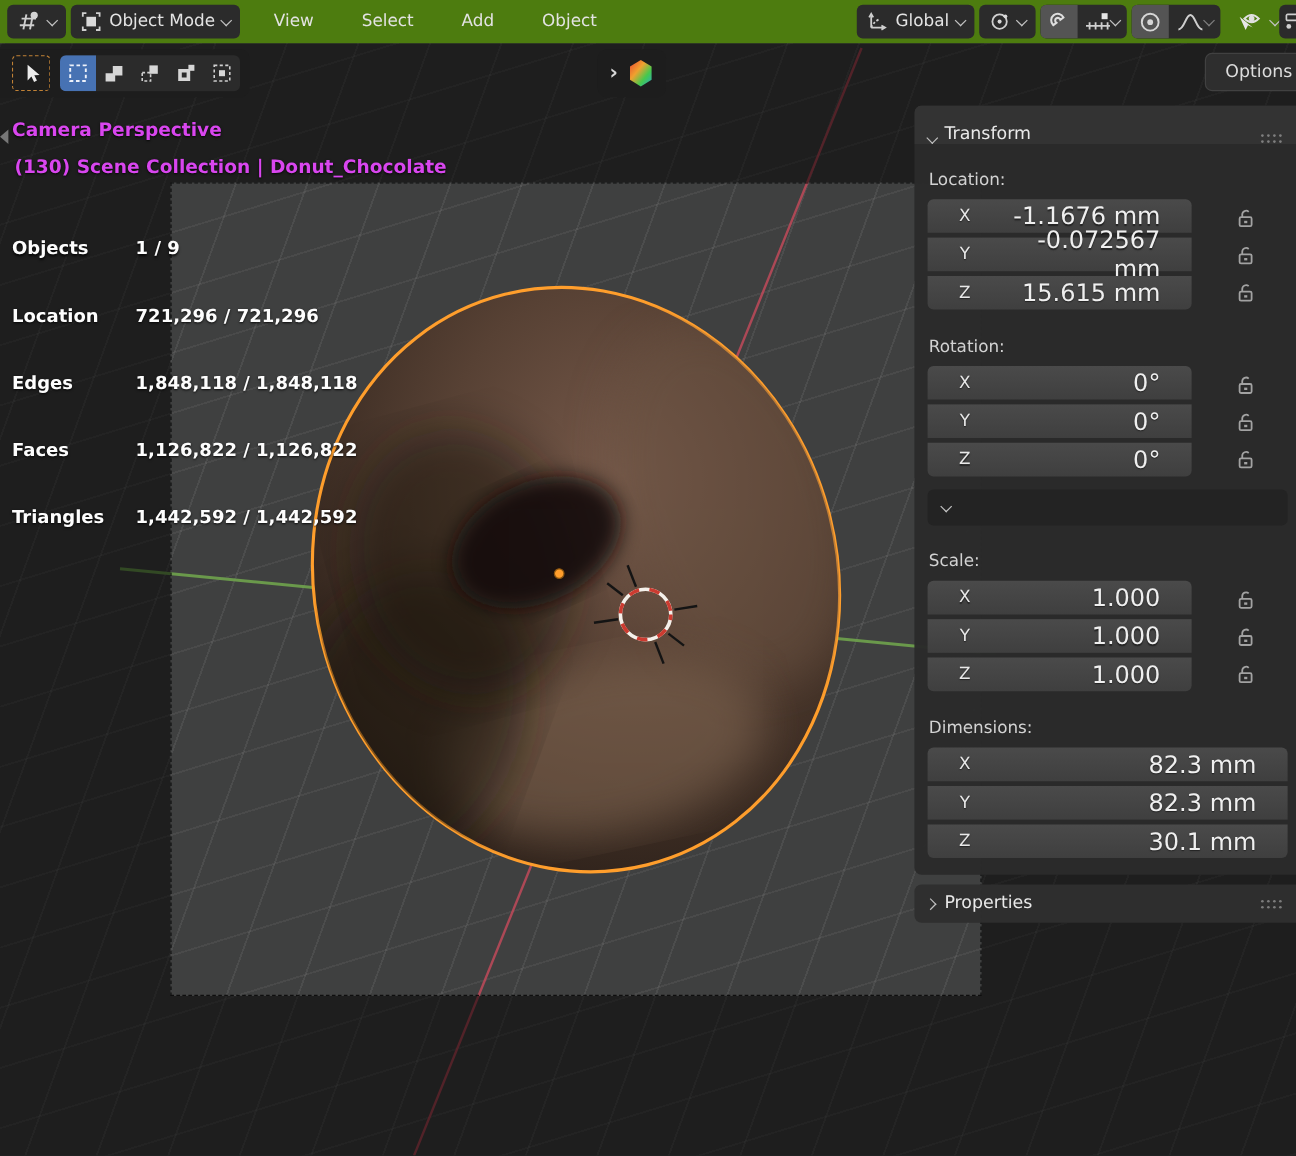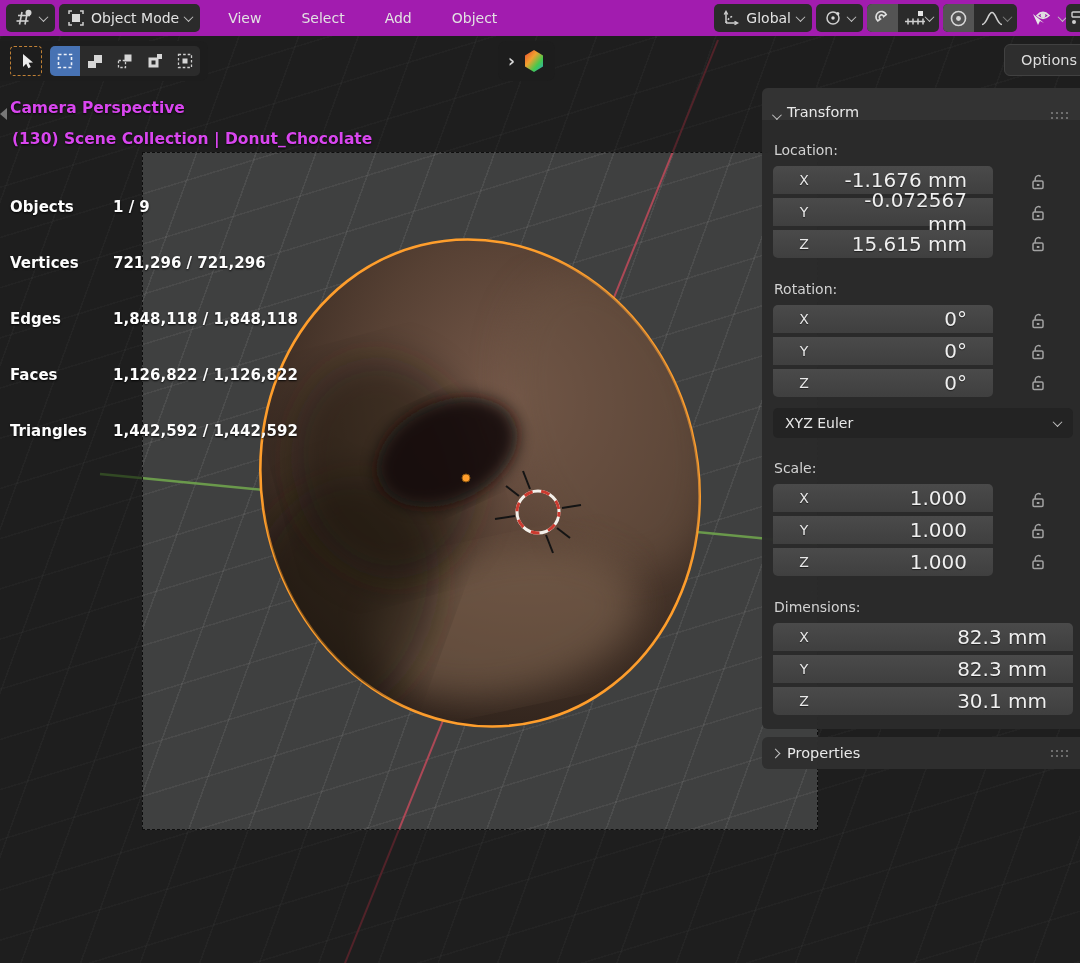--- a/index.html
+++ b/index.html
@@ -1,21 +1,21 @@
 <!DOCTYPE html>
 <html><head>
 <meta charset="utf-8">
 <style>
   * { margin:0; padding:0; box-sizing:border-box; }
   html,body { width:1080px; height:963px; background:#1b1b1b; overflow:hidden;
               font-family:"DejaVu Sans","Liberation Sans",sans-serif; }
   .app { position:relative; width:1080px; height:963px; overflow:hidden; background:#1b1b1b; }
 
   
-  .topbar { position:absolute; top:0; left:0; width:1080px; height:36px; background:#a21caf;
+  .topbar { position:absolute; top:0; left:0; width:1080px; height:36px; background:#4d7c0f;
             display:flex; align-items:center; padding:0 6px; gap:4px; z-index:40; }
   .tb-btn { display:flex; align-items:center; gap:6px; background:#2b2b2b; border-radius:5px;
             height:28px; padding:0 8px; color:#e3e3e3; font-size:14px; cursor:pointer; }
   .tb-plain { background:transparent; }
   .menus { display:flex; align-items:flex-start; margin-left:12px; gap:16px; }
   .menu-item { color:#e3e3e3; font-size:14px; padding:4px 12px; border-radius:4px; cursor:pointer; }
   .spacer { flex:1; }
   .chev { width:7px; height:7px; border-right:1.5px solid #c2c2c2; border-bottom:1.5px solid #c2c2c2;
           transform:rotate(45deg) translate(-1px,-1px); flex:none; }
   .tb-group { display:flex; align-items:stretch; background:#2b2b2b; border-radius:5px; height:28px; overflow:hidden; }
@@ -165,21 +165,21 @@
   <div class="edge-arrow"></div>
   <div class="vp-label view-name">Camera Perspective</div>
   <div class="vp-label context-name">(130) Scene Collection | Donut_Chocolate</div>
 
   <div class="stats">
     <div class="stat-row">
       <span class="stat-label">Objects</span>
       <span class="stat-value">1 / 9</span>
     </div>
     <div class="stat-row">
-      <span class="stat-label">Vertices</span>
+      <span class="stat-label">Location</span>
       <span class="stat-value">721,296 / 721,296</span>
     </div>
     <div class="stat-row">
       <span class="stat-label">Edges</span>
       <span class="stat-value">1,848,118 / 1,848,118</span>
     </div>
     <div class="stat-row">
       <span class="stat-label">Faces</span>
       <span class="stat-value">1,126,822 / 1,126,822</span>
     </div>
@@ -469,21 +469,20 @@
               <rect x="6" y="9" width="10" height="7.5" rx="1.2"></rect>
                     <path d="M8.2,9 V6.8 A3.2,3.2 0 0 1 13.6,4.5"></path>
               <rect x="9.8" y="12" width="2.6" height="2" fill="#a2a2a2" stroke="none"></rect>
                   </g>
                 </svg>
             </div>
           </div>
         </div>
 
         <div class="dropdown">
-          <span class="dlabel">XYZ Euler</span>
           <span class="chev"></span>
         </div>
 
         <div class="sec-label">Scale:</div>
         <div class="grp-row">
           <div class="fgroup">
             <div class="trow">
               <span class="axis">X</span>
               <span class="val">1.000</span>
             </div>

